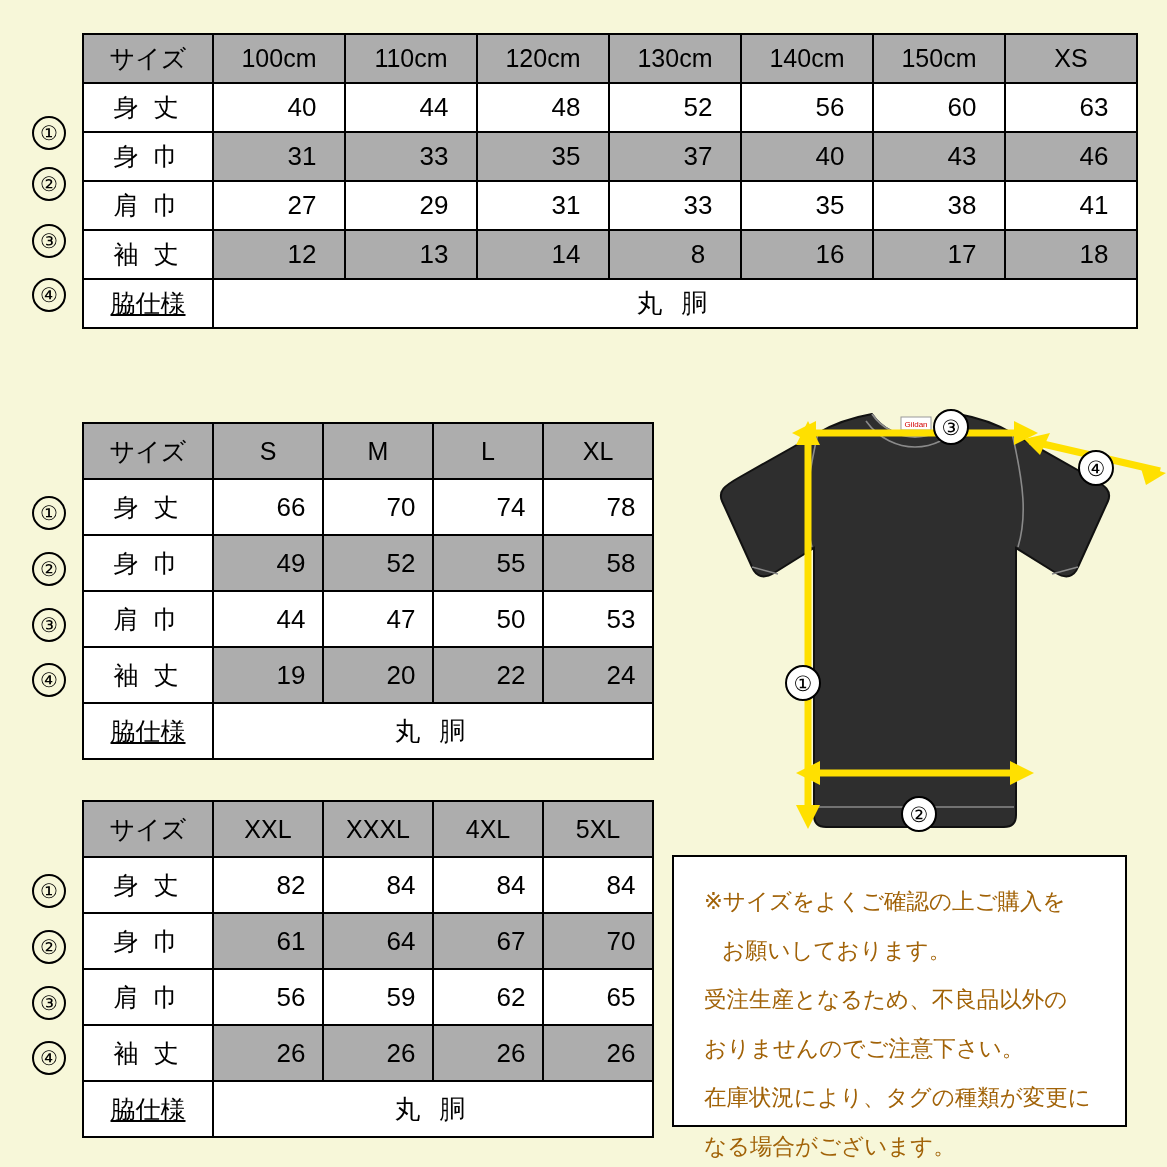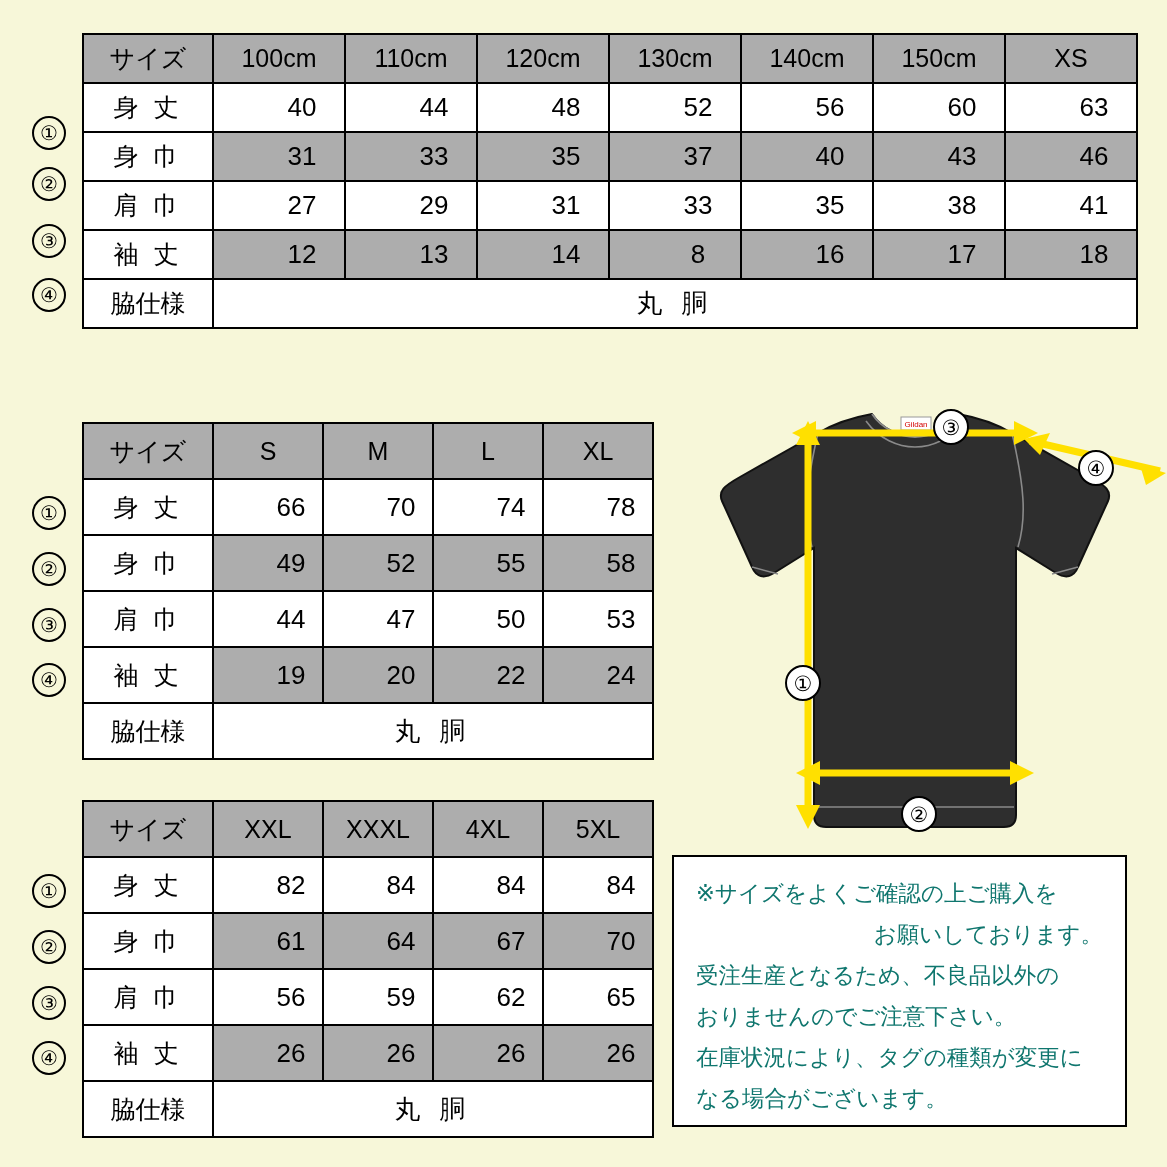--- a/index.html
+++ b/index.html
@@ -49,20 +49,21 @@
     background: #ffffff;
     font-size: 26px;
     padding-left: 46px;
   }
   .size-table .val.shaded {
     background: #adadad;
   }
   .size-table .spec-label {
     background: #ffffff;
     font-size: 25px;
+    text-decoration: underline;
   }
   .size-table .spec-value {
     background: #ffffff;
     font-size: 26px;
     letter-spacing: 6px;
   }
 
   
   .circ {
     position: absolute;
@@ -111,30 +112,29 @@
     left: 672px;
     top: 855px;
     width: 455px;
     height: 272px;
     border: 2px solid #000;
     background: #ffffff;
     box-sizing: border-box;
     padding: 12px 14px 10px 14px;
   }
   #notes p {
-    margin: 8px;
+    margin: 16px;
     font-size: 22.5px;
     line-height: 33px;
-    color: #0f766e;
+    color: #a16207;
     font-family: "Liberation Sans", "DejaVu Sans", sans-serif;
     white-space: pre-wrap;
   }
   #notes p.indent {
     text-indent: 18px;
-    text-align: right;
   }
 </style>
 </head>
 <body>
 
 <div class="page">
 
   <div>
     <div class="circ" style="left:32px; top:116px;">①</div>
     <div class="circ" style="left:32px; top:167px;">②</div>

